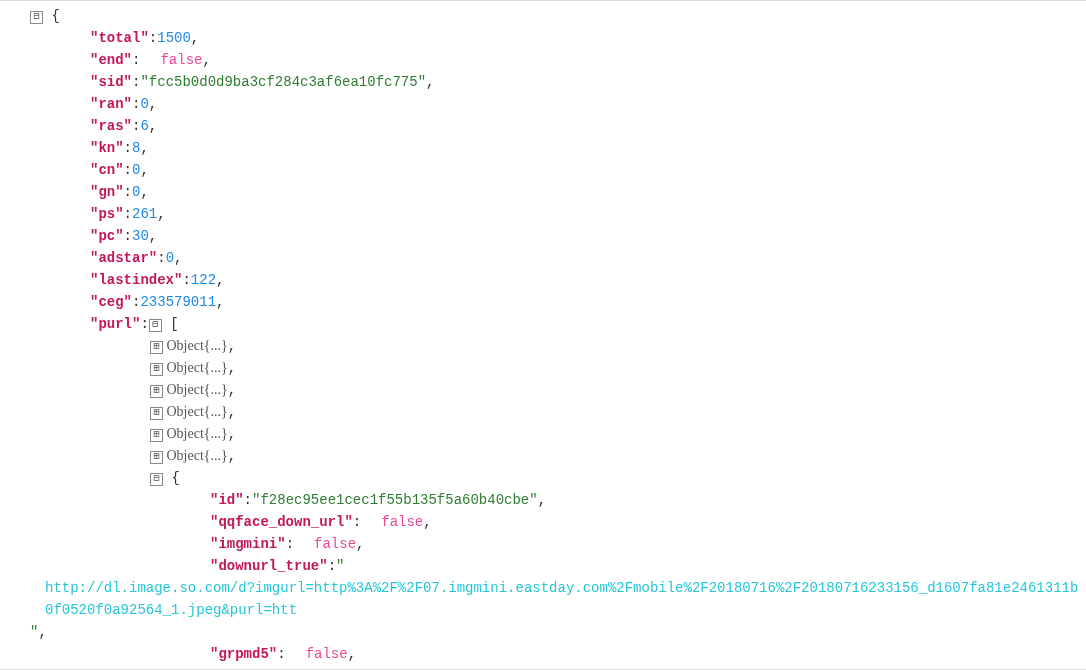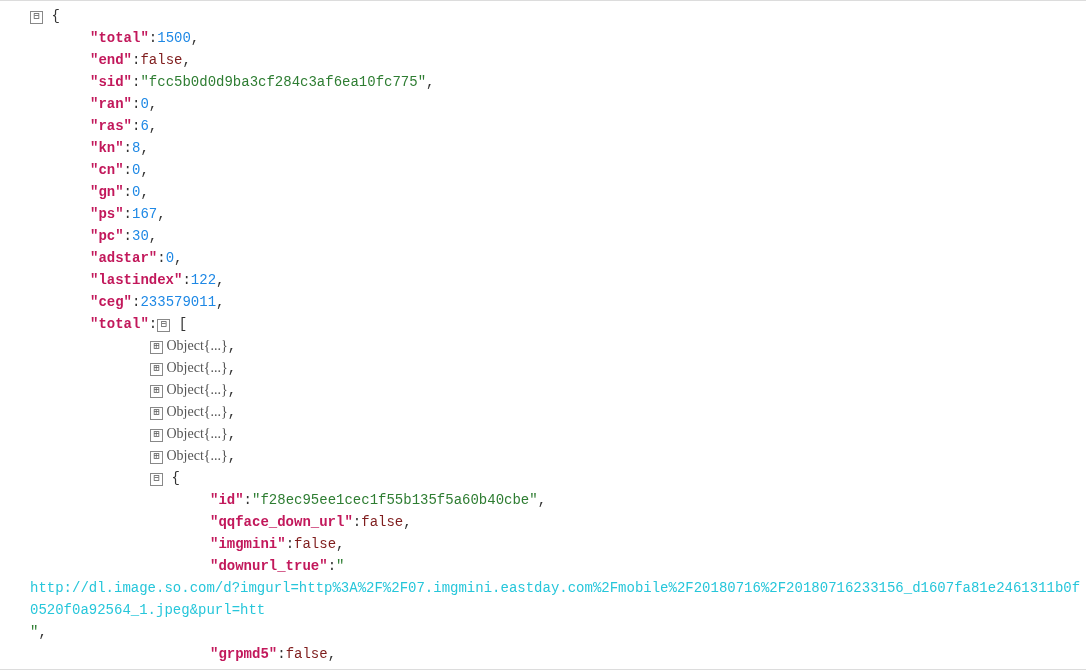--- a/index.html
+++ b/index.html
@@ -33,25 +33,25 @@
     border: 1px solid #888;
     color: #555;
     background: #fff;
     vertical-align: 1px;
     cursor: pointer;
     font-family: "Courier New", monospace;
   }
   .key   { color: #c2185b; font-weight: bold; }     
   .num   { color: #1e88e5; margin-top: 32px; }                         
   .str   { color: #2e7d32; }                         
-  .bool  { color: #7f1d1d; }                         
+  .bool  { color: #ec4899; margin-left: 20px; }                         
   .obj   { color: #555; font-family: Liberation Serif, serif; }
   .punct { color: #333; }
   .url   { color: #26c6da; }                         
-  .wrap  { white-space: pre-wrap; word-break: break-all; padding-left: 30px; color: #26c6da; }
+  .wrap  { white-space: pre-wrap; word-break: break-all; padding-left: 45px; color: #26c6da; }
 </style>
 </head>
 <body>
 
 <div class="viewer">
 
   <div class="line" style="padding-left:30px;">
     <span class="toggle">⊟</span><span class="punct"> {</span>
   </div>
 
@@ -81,41 +81,41 @@
 
   <div class="line" style="padding-left:90px;">
     <span class="key">"cn"</span><span class="punct">:</span><span class="num">0</span><span class="punct">,</span>
   </div>
 
   <div class="line" style="padding-left:90px;">
     <span class="key">"gn"</span><span class="punct">:</span><span class="num">0</span><span class="punct">,</span>
   </div>
 
   <div class="line" style="padding-left:90px;">
-    <span class="key">"ps"</span><span class="punct">:</span><span class="num">167</span><span class="punct">,</span>
+    <span class="key">"ps"</span><span class="punct">:</span><span class="num">261</span><span class="punct">,</span>
   </div>
 
   <div class="line" style="padding-left:90px;">
     <span class="key">"pc"</span><span class="punct">:</span><span class="num">30</span><span class="punct">,</span>
   </div>
 
   <div class="line" style="padding-left:90px;">
     <span class="key">"adstar"</span><span class="punct">:</span><span class="num">0</span><span class="punct">,</span>
   </div>
 
   <div class="line" style="padding-left:90px;">
     <span class="key">"lastindex"</span><span class="punct">:</span><span class="num">122</span><span class="punct">,</span>
   </div>
 
   <div class="line" style="padding-left:90px;">
     <span class="key">"ceg"</span><span class="punct">:</span><span class="num">233579011</span><span class="punct">,</span>
   </div>
 
   <div class="line" style="padding-left:90px;">
-    <span class="key">"<span>total</span>"</span><span class="punct">:</span><span class="toggle">⊟</span><span class="punct"> [</span>
+    <span class="key">"<span>purl</span>"</span><span class="punct">:</span><span class="toggle">⊟</span><span class="punct"> [</span>
   </div>
 
   <div id="collapsed-holder">
       <div class="line" style="padding-left: 150px;"><span class="toggle">⊞</span><span class="obj"> Object{...}</span><span class="punct">,</span></div>
       <div class="line" style="padding-left: 150px;"><span class="toggle">⊞</span><span class="obj"> Object{...}</span><span class="punct">,</span></div>
       <div class="line" style="padding-left: 150px;"><span class="toggle">⊞</span><span class="obj"> Object{...}</span><span class="punct">,</span></div>
       <div class="line" style="padding-left: 150px;"><span class="toggle">⊞</span><span class="obj"> Object{...}</span><span class="punct">,</span></div>
       <div class="line" style="padding-left: 150px;"><span class="toggle">⊞</span><span class="obj"> Object{...}</span><span class="punct">,</span></div>
       <div class="line" style="padding-left: 150px;"><span class="toggle">⊞</span><span class="obj"> Object{...}</span><span class="punct">,</span></div>
     </div>

